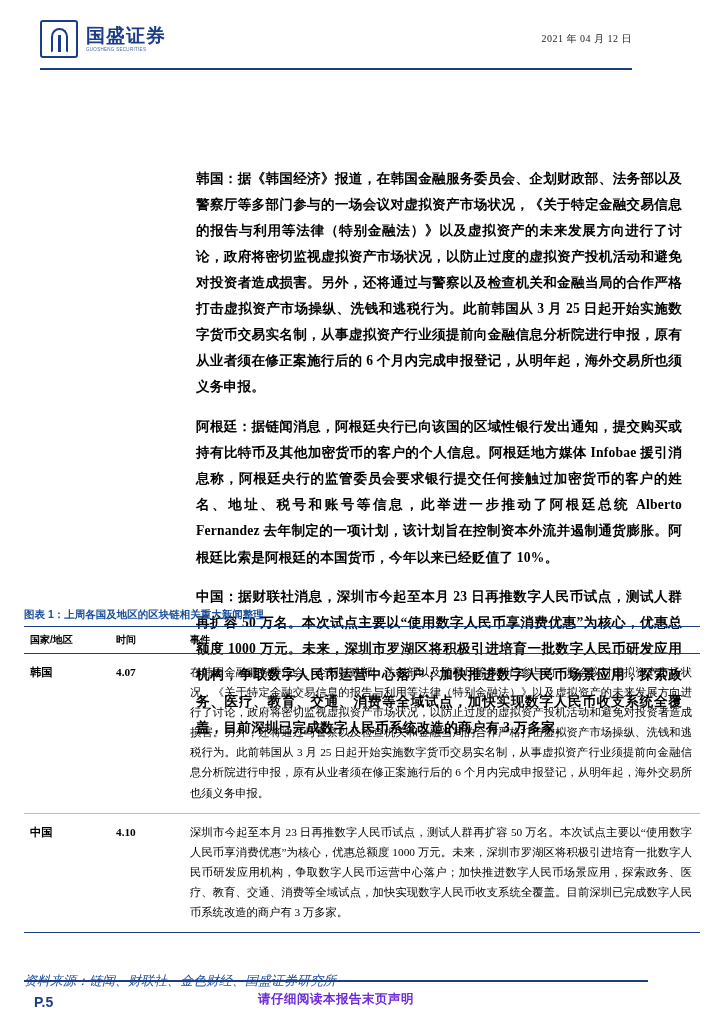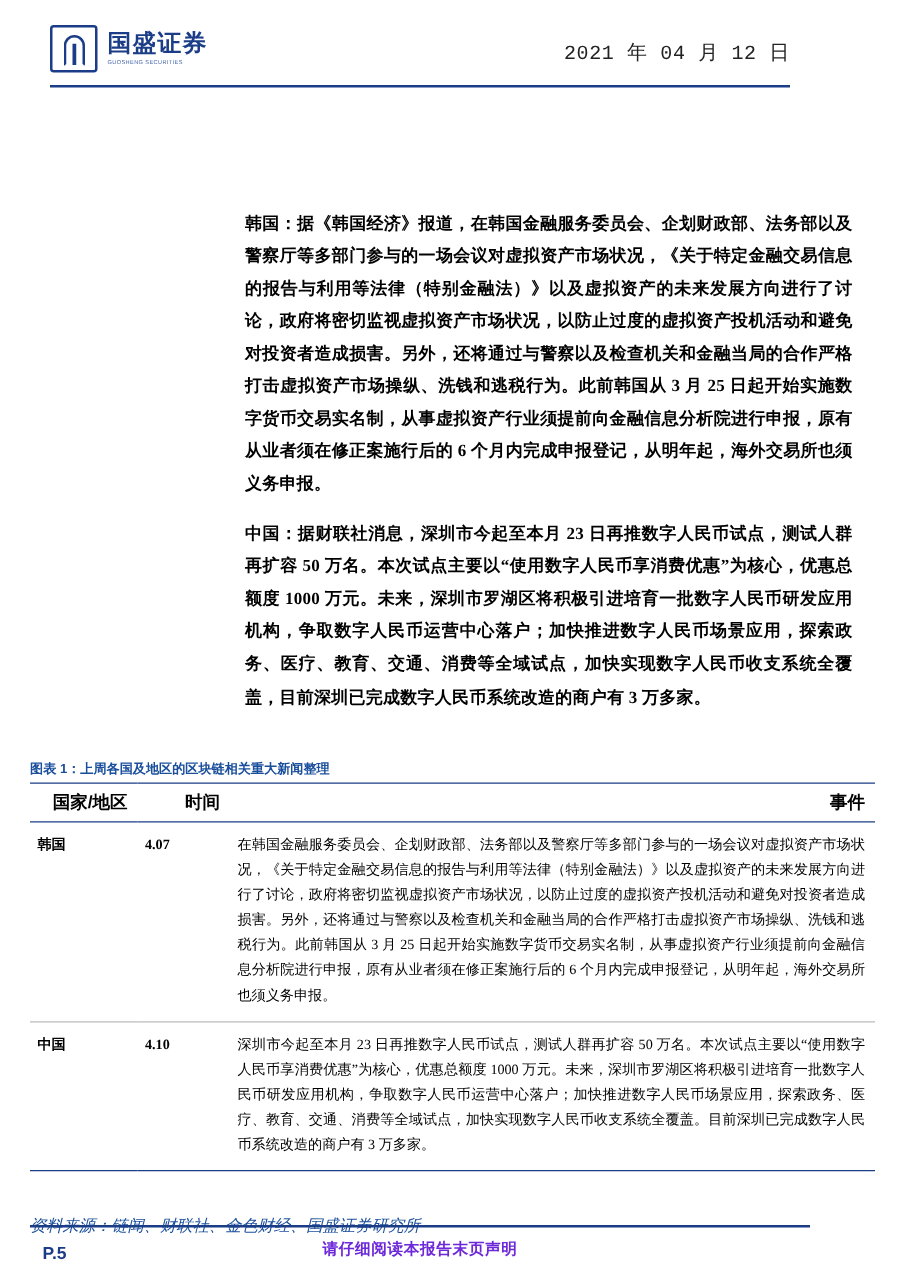--- a/index.html
+++ b/index.html
@@ -84,22 +84,22 @@
     font-family: "Liberation Sans", sans-serif;
     font-size: 4.5px;
     color: #4a69ab;
     letter-spacing: 0.3px;
     margin-top: 2px;
   }
   .header-date {
     position: absolute;
     right: 0;
     top: 12px;
-    font-family: Liberation Mono, monospace;
-    font-size: 16px;
+    font-family: Liberation Serif, serif;
+    font-size: 10px;
     color: #222;
     letter-spacing: 0.5px;
     text-align: center;
   }
   .header-rule {
     position: absolute;
     top: 68px;
     left: 40px;
     right: 40px;
     height: 2px;
@@ -158,23 +158,23 @@
     left: 24px;
     width: 676px;
   }
   table.data {
     border-collapse: collapse;
     width: 100%;
     table-layout: fixed;
   }
   table.data th {
     font-family: "Liberation Sans", sans-serif;
-    font-size: 14px;
-    font-weight: bold;
-    text-align: right;
+    font-size: 10px;
+    font-weight: bold;
+    text-align: left;
     padding: 6px 8px 6px 6px;
     border-top: 1.6px solid #1b3c87;
     border-bottom: 1px solid #1b3c87;
     color: #000;
   }
   table.data td {
     font-size: 11.3px;
     line-height: 1.78;
     vertical-align: top;
     padding: 8px 8px 10px 6px;
@@ -247,20 +247,23 @@
       </div>
     </div>
     <div class="header-date">2021 年 04 月 12 日</div>
   </div>
   <div class="header-rule"></div>
 
 
   <div class="body-area">
     <p class="para">
       <span class="lead">韩国：</span><span>据《韩国经济》报道，在韩国金融服务委员会、企划财政部、法务部以及警察厅等多部门参与的一场会议对虚拟资产市场状况，《关于特定金融交易信息的报告与利用等法律（特别金融法）》以及虚拟资产的未来发展方向进行了讨论，政府将密切监视虚拟资产市场状况，以防止过度的虚拟资产投机活动和避免对投资者造成损害。另外，还将通过与警察以及检查机关和金融当局的合作严格打击虚拟资产市场操纵、洗钱和逃税行为。此前韩国从 3 月 25 日起开始实施数字货币交易实名制，从事虚拟资产行业须提前向金融信息分析院进行申报，原有从业者须在修正案施行后的 6 个月内完成申报登记，从明年起，海外交易所也须义务申报。</span>
+    </p>
+    <p class="para">
+      <span class="lead">阿根廷：</span><span>据链闻消息，阿根廷央行已向该国的区域性银行发出通知，提交购买或持有比特币及其他加密货币的客户的个人信息。阿根廷地方媒体 Infobae 援引消息称，阿根廷央行的监管委员会要求银行提交任何接触过加密货币的客户的姓名、地址、税号和账号等信息，此举进一步推动了阿根廷总统 Alberto Fernandez 去年制定的一项计划，该计划旨在控制资本外流并遏制通货膨胀。阿根廷比索是阿根廷的本国货币，今年以来已经贬值了 10%。</span>
     </p>
     <p class="para">
       <span class="lead">中国：</span><span>据财联社消息，深圳市今起至本月 23 日再推数字人民币试点，测试人群再扩容 50 万名。本次试点主要以“使用数字人民币享消费优惠”为核心，优惠总额度 1000 万元。未来，深圳市罗湖区将积极引进培育一批数字人民币研发应用机构，争取数字人民币运营中心落户；加快推进数字人民币场景应用，探索政务、医疗、教育、交通、消费等全域试点，加快实现数字人民币收支系统全覆盖，目前深圳已完成数字人民币系统改造的商户有 3 万多家。</span>
     </p>
   </div>
 
   <div class="fig-caption">图表 1：上周各国及地区的区块链相关重大新闻整理</div>
 
   <div class="table-wrap">
     <table class="data">

